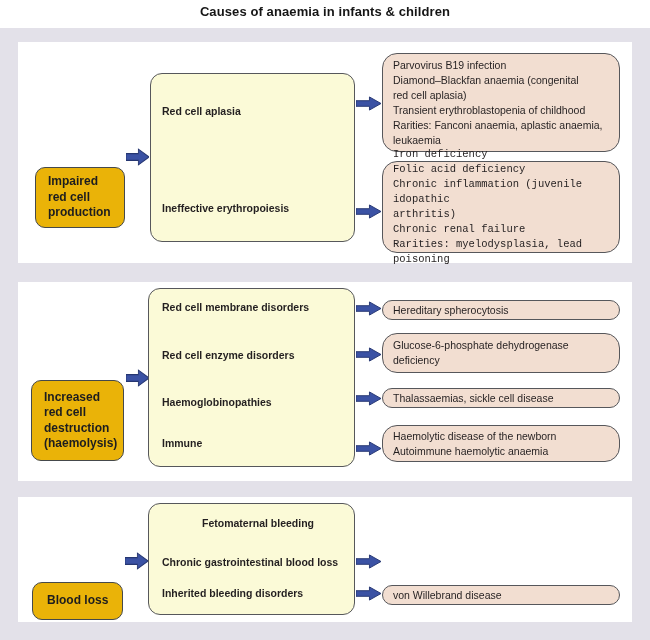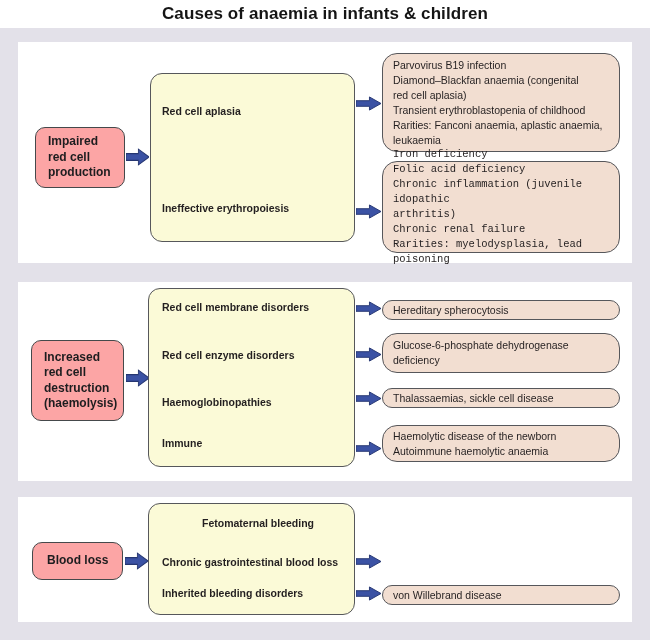--- a/index.html
+++ b/index.html
@@ -1,21 +1,21 @@
 <!DOCTYPE html>
 <html><head>
 <meta charset="utf-8">
 <style>
   html,body { margin:0; padding:0; }
   body { width:650px; height:640px; background:#ffffff; font-family:"Liberation Sans","DejaVu Sans",sans-serif; position:relative; overflow:hidden; }
   #app { position:absolute; left:0; top:0; width:650px; height:640px; }
-  .title { position:absolute; left:0; top:4px; width:650px; text-align:center; font-size:17px; font-weight:700; color:#151515; letter-spacing:0.1px; }
+  .title { position:absolute; left:0; top:4px; width:650px; text-align:center; font-size:13px; font-weight:700; color:#151515; letter-spacing:0.1px; }
   .outerbg { position:absolute; left:0; top:28px; width:650px; height:612px; background:#e3e1e9; }
   .panel { position:absolute; left:18px; width:614px; background:#ffffff; }
-  .src { position:absolute; background:#fca5a5; border:1.6px solid #45494b; border-radius:10px; box-sizing:border-box; display:flex; align-items:center; padding-left:12px; font-size:12px; font-weight:700; line-height:15.5px; color:#1d1d1f; }
+  .src { position:absolute; background:#eab308; border:1.6px solid #45494b; border-radius:10px; box-sizing:border-box; display:flex; align-items:center; padding-left:12px; font-size:12px; font-weight:700; line-height:15.5px; color:#1d1d1f;margin-top:40px; }
   .ybox { position:absolute; background:#fbfad7; border:1.2px solid #56575b; border-radius:12px; box-sizing:border-box; }
   .midlabel { position:absolute; left:162px; height:14px; line-height:14px; font-size:10.5px; font-weight:600; white-space:nowrap; color:#231f20; }
   .rbox { position:absolute; left:382px; width:238px; background:#f2ded1; border:1.2px solid #56575b; border-radius:15px; box-sizing:border-box; display:flex; align-items:center; padding:2px 5px 2px 10px; font-size:10.5px; line-height:15px; color:#231f20; }
   .arrow { position:absolute; display:block; }
   .preline { white-space:pre-line; }
 </style>
 </head>
 <body>
 
 <div id="app">

